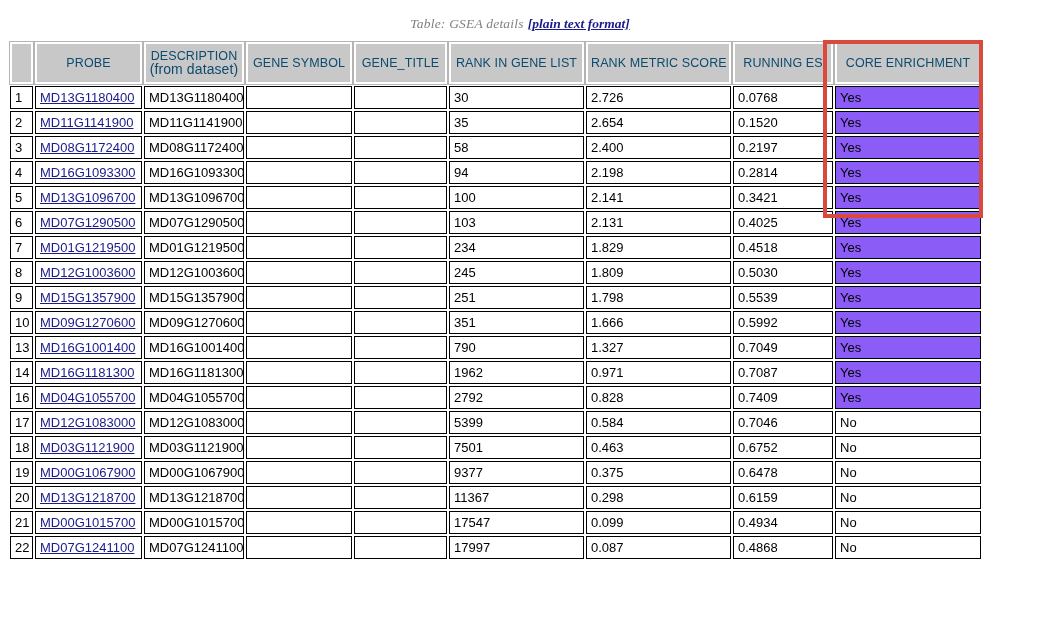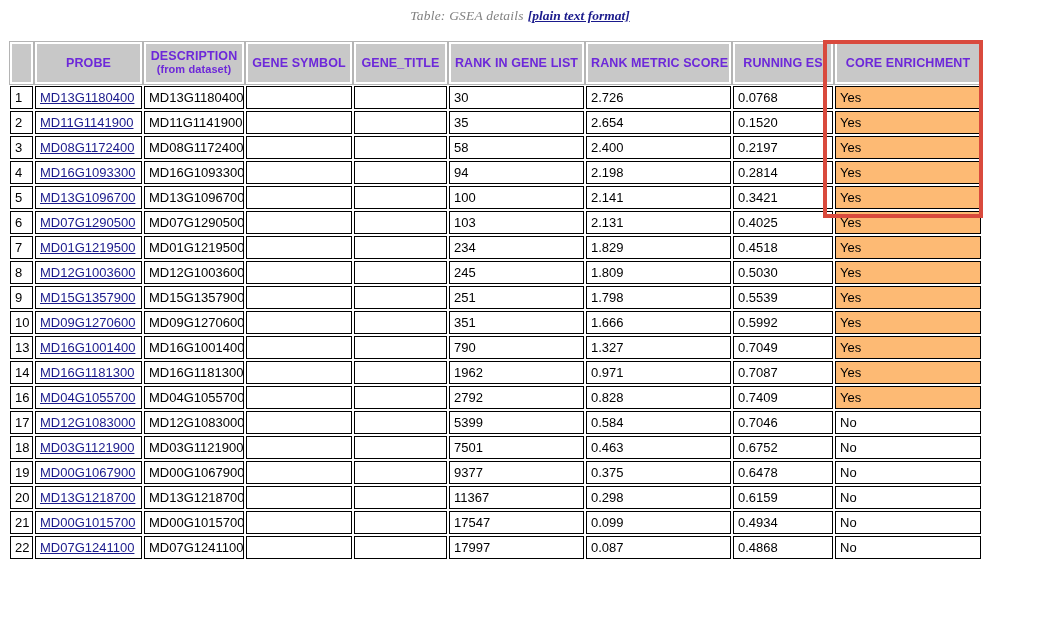--- a/index.html
+++ b/index.html
@@ -12,21 +12,21 @@
     height: 624px;
     overflow: hidden;
     font-family: "Liberation Sans", sans-serif;
     position: relative;
   }
 
   
   .caption-bar {
     width: 100%;
     text-align: center;
-    padding-top: 6px;
+    padding-top: 14px;
     height: 24px;
     box-sizing: border-box;
   }
   .caption-text {
     font-family: "Liberation Serif", serif;
     font-style: italic;
     font-size: 13.5px;
     color: #808080;
     letter-spacing: .2px;
   }
@@ -53,40 +53,40 @@
     border-collapse: separate;
     border-spacing: 2px;
     table-layout: fixed;
     width: 975px;
     background: #ffffff;
   }
 
   
   table.gsea thead th {
     background: #c8c8c8;
-    color: #6d28d9;
+    color: #0c4a6e;
     font-family: "Liberation Sans", sans-serif;
-    font-weight: bold;
+    font-weight: normal;
     font-size: 12.5px;
     text-align: center;
     vertical-align: middle;
     height: 38px;
     padding: 0 3px;
     border: 2px solid #ffffff;
     outline: 1px solid #b4b4b4;
     letter-spacing: .1px;
     line-height: 13px;
     white-space: nowrap;
     overflow: hidden;
   }
   table.gsea thead th.idx-head {
     border: 2px solid #ffffff;
     outline: 1px solid #b4b4b4;
   }
-  .hdr-sub { display:block; font-size: 11px; }
+  .hdr-sub { display:block; font-size: 14px; }
 
   
   table.gsea tbody td {
     height: 21px;
     font-family: "Liberation Sans", sans-serif;
     font-size: 13px;
     color: #000000;
     padding: 0 4px;
     border: 1px solid #000000;
     background: #ffffff;
@@ -99,21 +99,21 @@
     text-align: left;
     font-size: 13px;
     padding-left: 4px;
   }
   td.probe a {
     color: #1a1a8c;
     text-decoration: underline;
     font-size: 13px;
     cursor: pointer;
   }
-  td.core.yes { background: #fdba74; }
+  td.core.yes { background: #8b5cf6; }
   td.core.no  { background: #ffffff; margin-left: 27px; }
 
   
   col.c-idx    { width: 23px; }
   col.c-probe  { width: 107px; }
   col.c-desc   { width: 100px; }
   col.c-sym    { width: 106px; }
   col.c-title  { width: 93px; }
   col.c-rank   { width: 135px; }
   col.c-metric { width: 145px; }

